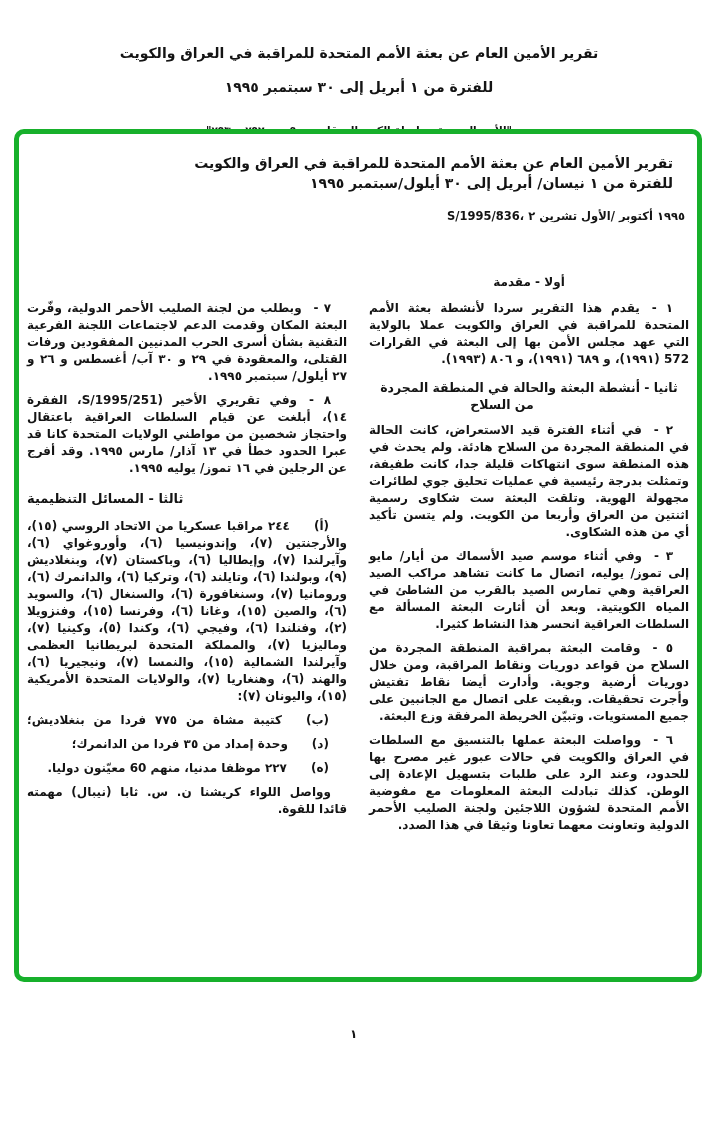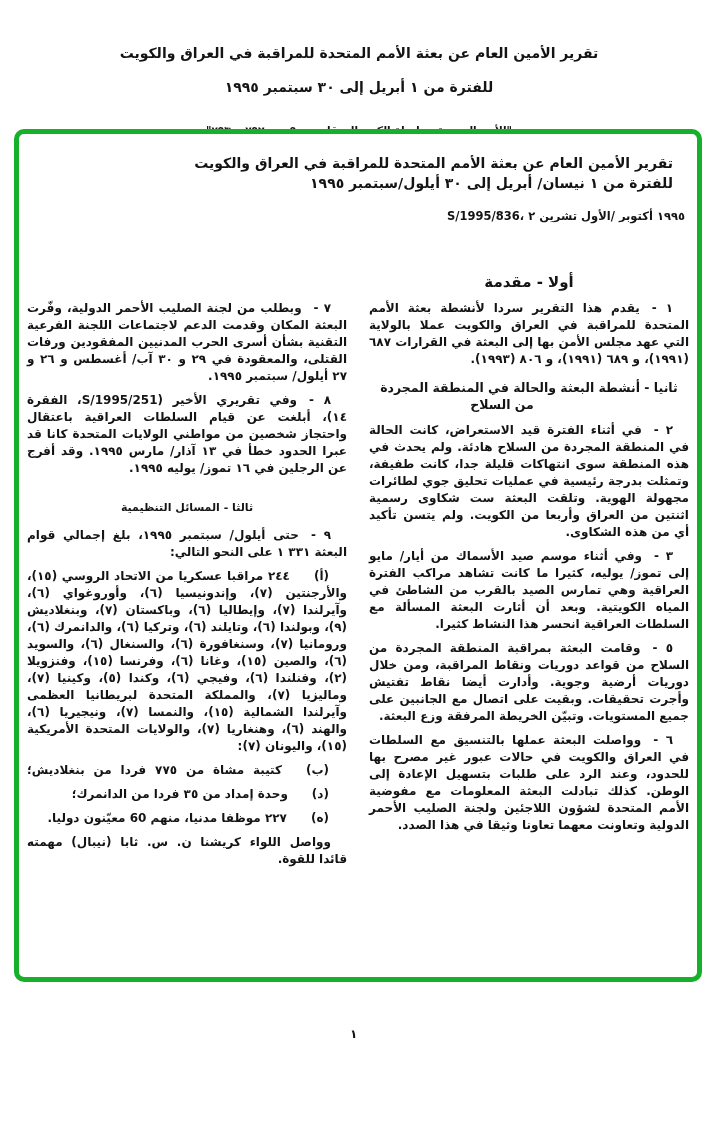--- a/index.html
+++ b/index.html
@@ -19,29 +19,29 @@
   }
   .doc-title{direction:rtl;text-align:right;padding:19px 24px 0 40px;
     font-weight:bold;font-size:14px;line-height:20px}
   .doc-date{direction:ltr;text-align:right;padding:15px 12px 0 166px;
     font-weight:bold;font-size:11.5px;line-height:16px;white-space:nowrap}
   .doc-date span{unicode-bidi:isolate}
   
   .cols{display:flex;direction:rtl;gap:22px;padding:50px 8px 0 7px}
   .col{width:320px;direction:rtl;text-align:justify;font-size:12px;line-height:17px;font-weight:bold}
   .col-left{padding-top:26px}
-  .col .hc{text-align:center;font-size:15px;margin:0 0 9px;text-indent:0}
+  .col .hc{text-align:center;font-size:12px;margin:0 0 9px;text-indent:0}
   .col .h2{font-size:12.5px;margin:11px 0 9px;padding-right:54px;text-indent:-54px;text-align:center}
   .col p{margin:0 0 7px;text-indent:16px}
   .col p.item{text-indent:18px}
   .col p.last{margin-bottom:6px}
   .pnum{margin-left:12px}
   .marker{margin-left:24px}
   .stretch{text-align-last:justify}
-  .h3head{text-align:center;font-size:11px;margin:22px 0 11px;text-indent:0}
+  .h3head{text-align:left;font-size:13px;margin:13px 0 11px;text-indent:0}
   
   .pagenum{position:absolute;top:1027px;left:350px;font-size:12px;font-weight:bold}
 </style>
 </head>
 <body>
 
 <div class="page-header">
   <div class="l1">تقرير الأمين العام عن بعثة الأمم المتحدة للمراقبة في العراق والكويت</div>
   <div class="l2">للفترة من ١ أبريل إلى ٣٠ سبتمبر ١٩٩٥</div>
   <div class="l3">"الأمم المتحدة، سلسلة الكتب الزرقاء، مج ٩، ص ٧٩٢ ــ ٧٩٣"</div>
@@ -53,33 +53,32 @@
     <div>تقرير الأمين العام عن بعثة الأمم المتحدة للمراقبة في العراق والكويت</div>
     <div>للفترة من ١ نيسان/ أبريل إلى ٣٠ أيلول/سبتمبر ١٩٩٥</div>
   </div>
 
   <div class="doc-date"><span>S/1995/836،</span> <span>٢</span> <span>تشرين</span> <span>الأول/</span> <span>أكتوبر</span> <span>١٩٩٥</span></div>
 
   <div class="cols">
 
     <div class="col">
       <div class="hc">أولا - مقدمة</div>
-      <p><span class="pnum">١ -</span><span>يقدم هذا التقرير سردا لأنشطة بعثة الأمم المتحدة للمراقبة في العراق والكويت عملا بالولاية التي عهد مجلس الأمن بها إلى البعثة في القرارات ٦٨٧ (١٩٩١)، و ٦٨٩ (١٩٩١)، و ٨٠٦ (١٩٩٣).</span></p>
+      <p><span class="pnum">١ -</span><span>يقدم هذا التقرير سردا لأنشطة بعثة الأمم المتحدة للمراقبة في العراق والكويت عملا بالولاية التي عهد مجلس الأمن بها إلى البعثة في القرارات 572 (١٩٩١)، و ٦٨٩ (١٩٩١)، و ٨٠٦ (١٩٩٣).</span></p>
       <div class="h2">ثانيا - أنشطة البعثة والحالة في المنطقة المجردة من السلاح</div>
       <p><span class="pnum">٢ -</span><span>في أثناء الفترة قيد الاستعراض، كانت الحالة في المنطقة المجردة من السلاح هادئة. ولم يحدث في هذه المنطقة سوى انتهاكات قليلة جدا، كانت طفيفة، وتمثلت بدرجة رئيسية في عمليات تحليق جوي لطائرات مجهولة الهوية. وتلقت البعثة ست شكاوى رسمية اثنتين من العراق وأربعا من الكويت. ولم يتسن تأكيد أي من هذه الشكاوى.</span></p>
-      <p><span class="pnum">٣ -</span><span>وفي أثناء موسم صيد الأسماك من أيار/ مايو إلى تموز/ يوليه، كثيرا ما كانت تشاهد مراكب الفترة العراقية وهي تمارس الصيد بالقرب من الشاطئ في المياه الكويتية. وبعد أن أثارت البعثة المسألة مع السلطات العراقية انحسر هذا النشاط كثيرا.</span></p>
+      <p><span class="pnum">٣ -</span><span>وفي أثناء موسم صيد الأسماك من أيار/ مايو إلى تموز/ يوليه، اتصال ما كانت تشاهد مراكب الصيد العراقية وهي تمارس الصيد بالقرب من الشاطئ في المياه الكويتية. وبعد أن أثارت البعثة المسألة مع السلطات العراقية انحسر هذا النشاط كثيرا.</span></p>
       <p><span class="pnum">٥ -</span><span>وقامت البعثة بمراقبة المنطقة المجردة من السلاح من قواعد دوريات ونقاط المراقبة، ومن خلال دوريات أرضية وجوية. وأدارت أيضا نقاط تفتيش وأجرت تحقيقات. وبقيت على اتصال مع الجانبين على جميع المستويات. وتبيّن الخريطة المرفقة وزع البعثة.</span></p>
       <p class="last"><span class="pnum">٦ -</span><span>وواصلت البعثة عملها بالتنسيق مع السلطات في العراق والكويت في حالات عبور غير مصرح بها للحدود، وعند الرد على طلبات بتسهيل الإعادة إلى الوطن. كذلك تبادلت البعثة المعلومات مع مفوضية الأمم المتحدة لشؤون اللاجئين ولجنة الصليب الأحمر الدولية وتعاونت معهما تعاونا وثيقا في هذا الصدد.</span></p>
     </div>
 
     <div class="col col-left">
       <p><span class="pnum">٧ -</span><span>وبطلب من لجنة الصليب الأحمر الدولية، وفّرت البعثة المكان وقدمت الدعم لاجتماعات اللجنة الفرعية التقنية بشأن أسرى الحرب المدنيين المفقودين ورفات القتلى، والمعقودة في ٢٩ و ٣٠ آب/ أغسطس و ٢٦ و ٢٧ أيلول/ سبتمبر ١٩٩٥.</span></p>
       <p><span class="pnum">٨ -</span><span>وفي تقريري الأخير (S/1995/251، الفقرة ١٤)، أبلغت عن قيام السلطات العراقية باعتقال واحتجاز شخصين من مواطني الولايات المتحدة كانا قد عبرا الحدود خطأ في ١٣ آذار/ مارس ١٩٩٥. وقد أفرج عن الرجلين في ١٦ تموز/ يوليه ١٩٩٥.</span></p>
       <div class="h3head">ثالثا - المسائل التنظيمية</div>
-      <p><span class="pnum">٩ -</span><span>حتى أيلول/ سبتمبر ١٩٩٥، بلغ إجمالي قوام البعثة ١&nbsp;٣٣١ على النحو التالي:</span></p>
       <p class="item"><span class="marker">(أ)</span><span>٢٤٤ مراقبا عسكريا من الاتحاد الروسي (١٥)، والأرجنتين (٧)، وإندونيسيا (٦)، وأوروغواي (٦)، وآيرلندا (٧)، وإيطاليا (٦)، وباكستان (٧)، وبنغلاديش (٩)، وبولندا (٦)، وتايلند (٦)، وتركيا (٦)، والدانمرك (٦)، ورومانيا (٧)، وسنغافورة (٦)، والسنغال (٦)، والسويد (٦)، والصين (١٥)، وغانا (٦)، وفرنسا (١٥)، وفنزويلا (٢)، وفنلندا (٦)، وفيجي (٦)، وكندا (٥)، وكينيا (٧)، وماليزيا (٧)، والمملكة المتحدة لبريطانيا العظمى وآيرلندا الشمالية (١٥)، والنمسا (٧)، ونيجيريا (٦)، والهند (٦)، وهنغاريا (٧)، والولايات المتحدة الأمريكية (١٥)، واليونان (٧):</span></p>
       <p class="item stretch"><span class="marker">(ب)</span><span>كتيبة مشاة من ٧٧٥ فردا من بنغلاديش؛</span></p>
       <p class="item"><span class="marker">(د)</span><span>وحدة إمداد من ٣٥ فردا من الدانمرك؛</span></p>
       <p class="item"><span class="marker">(ه)</span><span>٢٢٧ موظفا مدنيا، منهم 60 معيّنون دوليا.</span></p>
       <p class="last"><span>وواصل اللواء كريشنا ن. س. ثابا (نيبال) مهمته قائدا للقوة.</span></p>
     </div>
 
   </div>
 </div>
 

